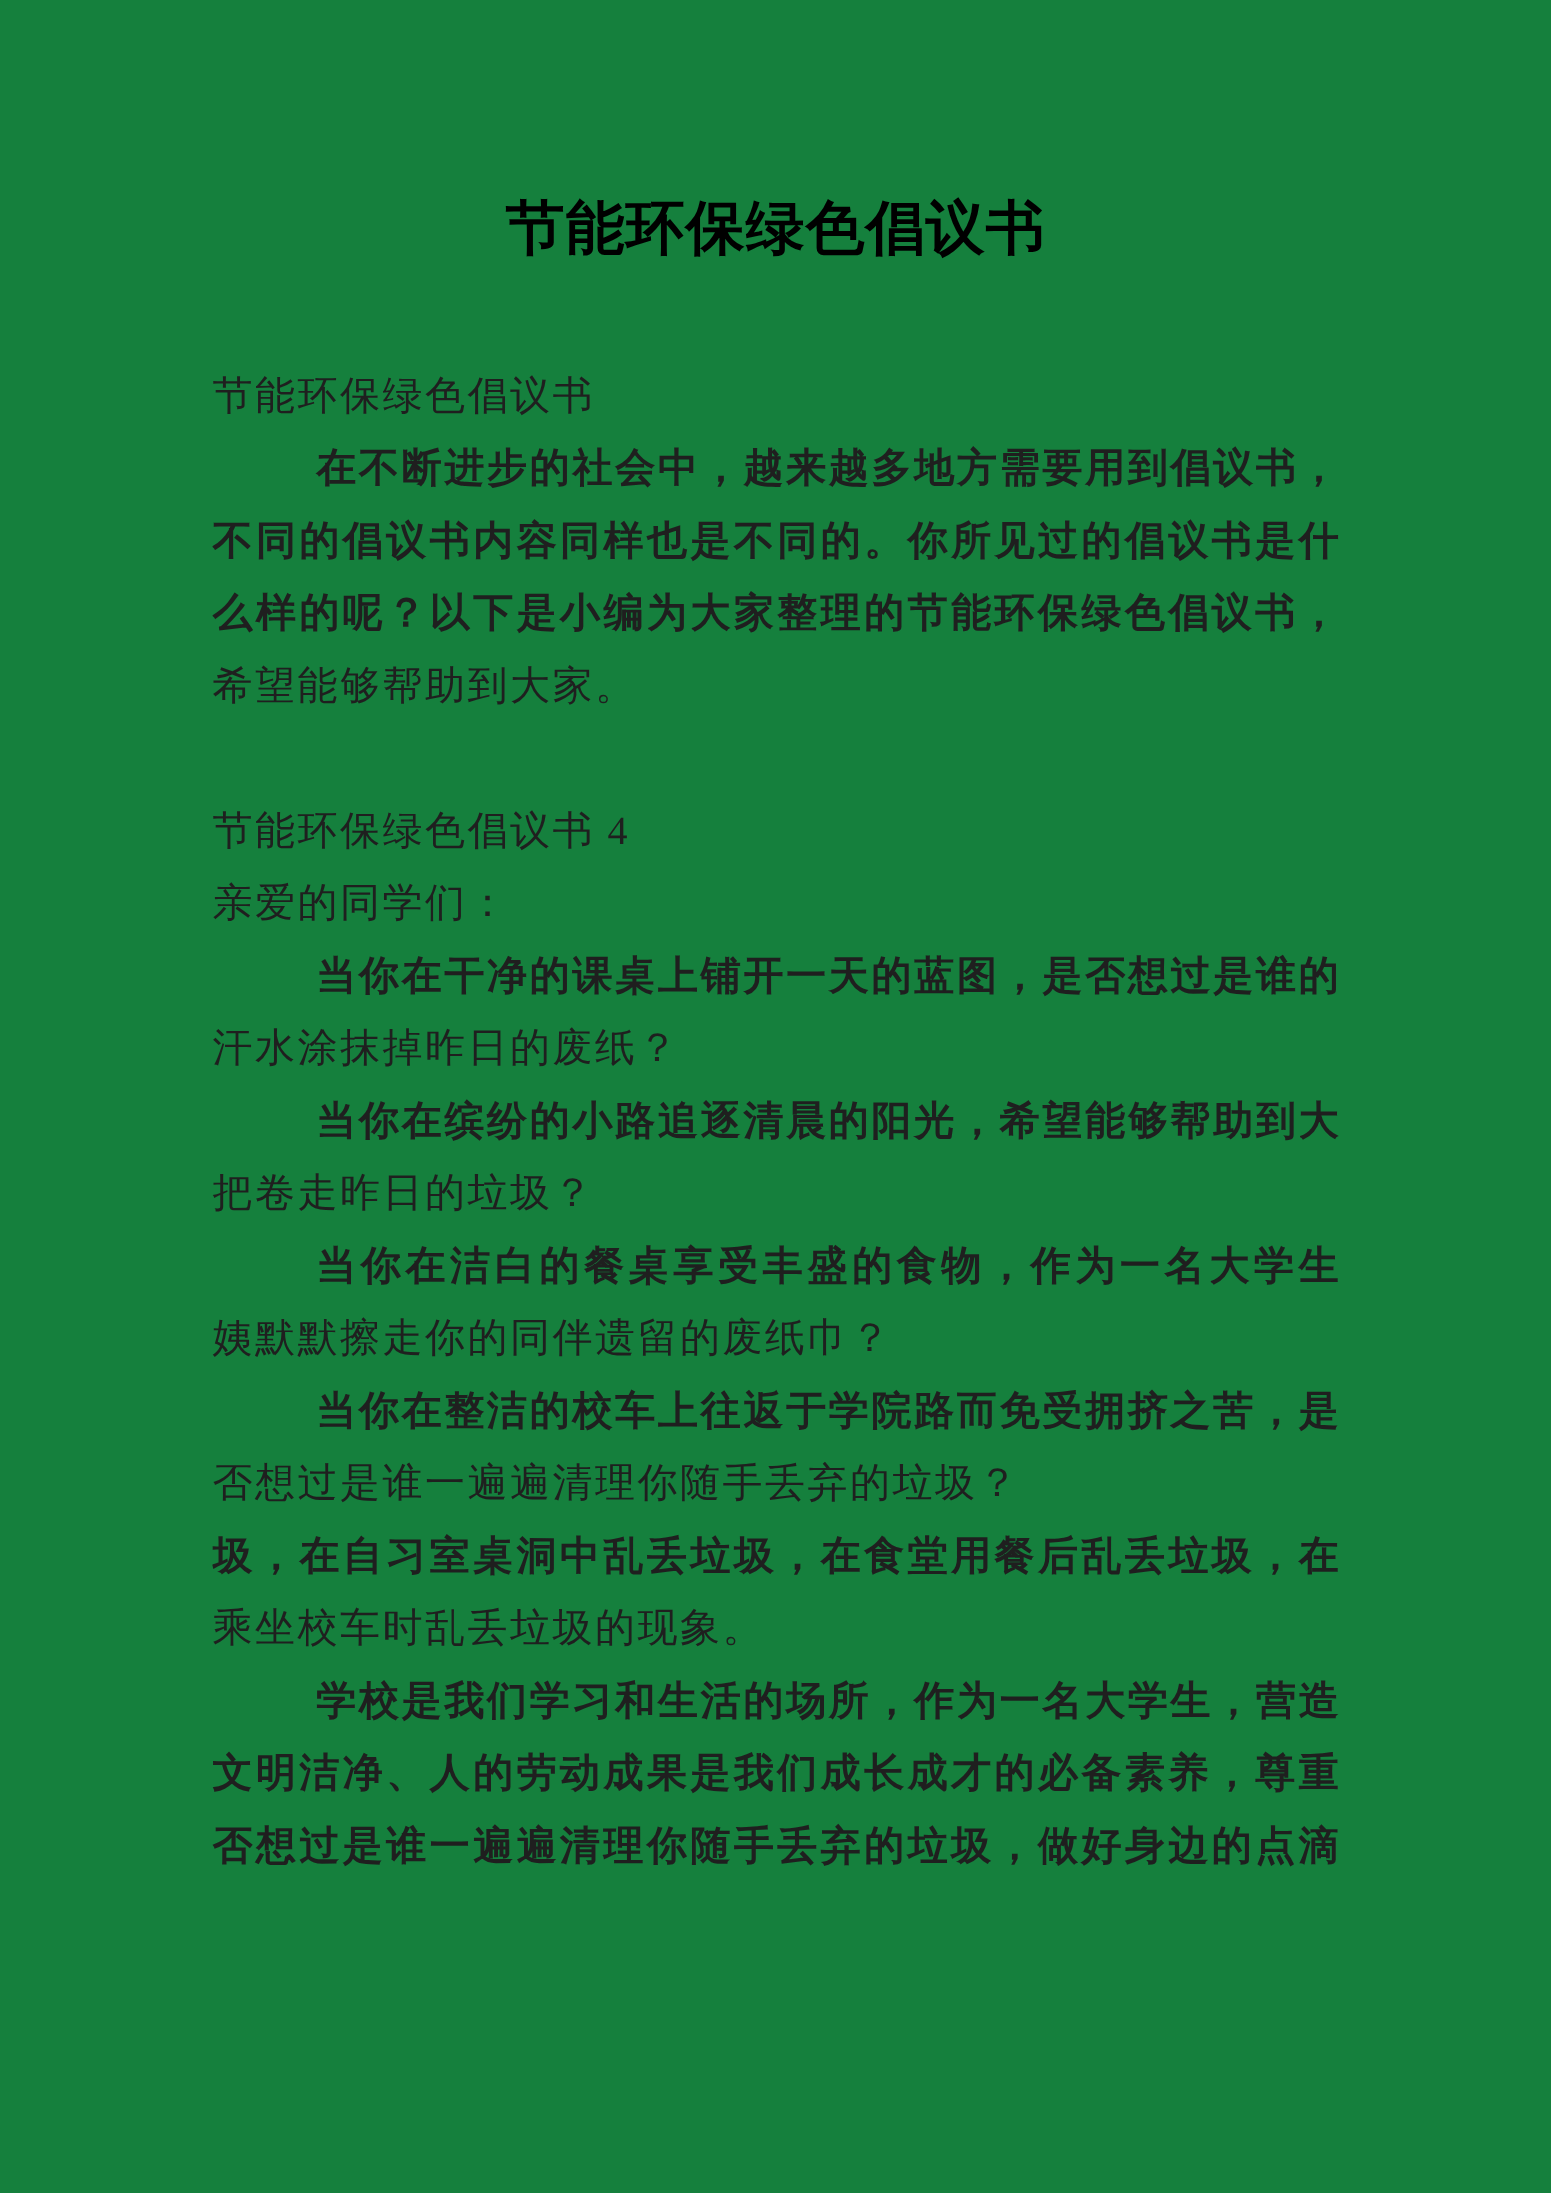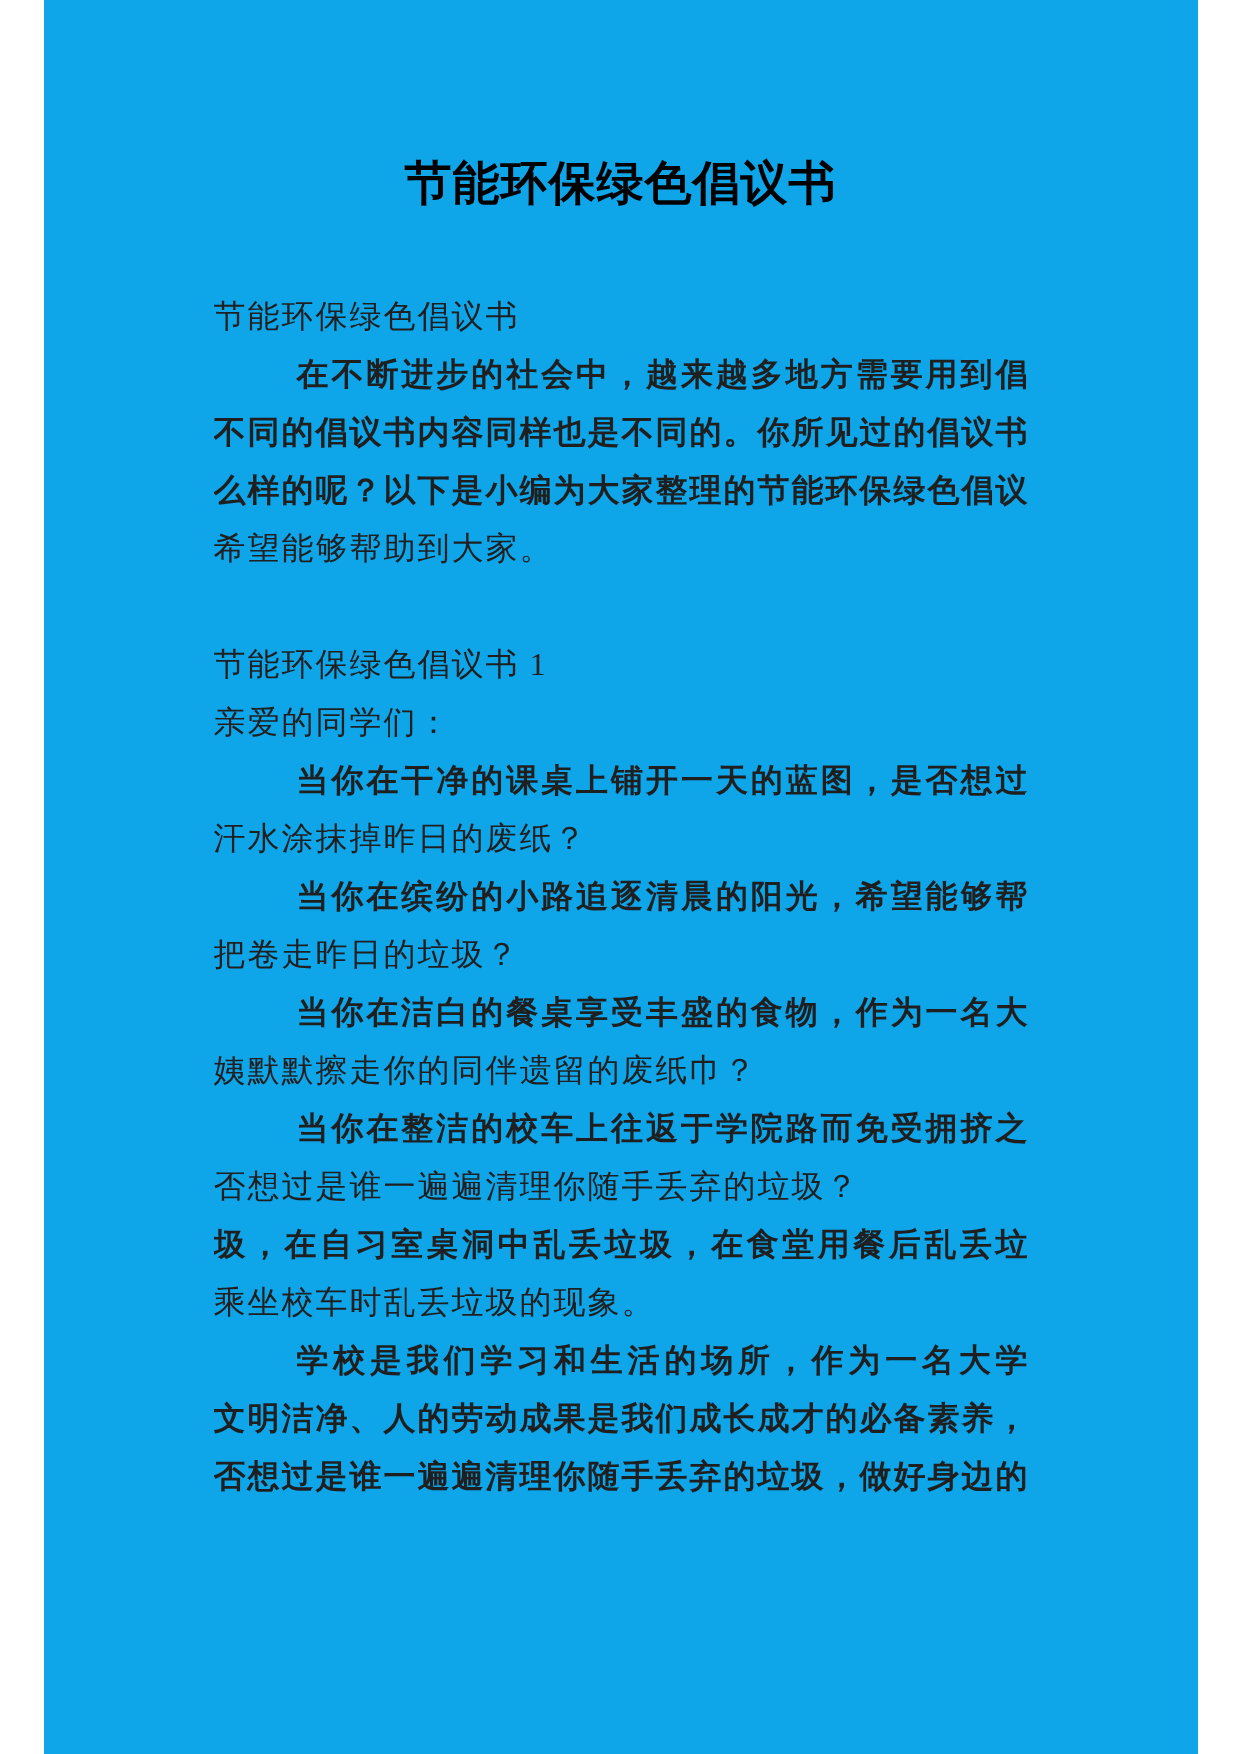--- a/index.html
+++ b/index.html
@@ -2,24 +2,24 @@
 <html><head>
 <meta charset="utf-8">
 <style>
   html, body {
     margin: 0;
     padding: 0;
     background: #ffffff;
   }
   .page {
     position: relative;
-    width: 1154px;
+    width: 1241px;
     height: 1754px;
     margin: 0 auto;
-    background: #0ea5e9;
+    background: #15803d;
     overflow: hidden;
     font-family: "Liberation Serif", "DejaVu Serif", serif;
   }
   .doc-title {
     margin: 0;
     padding-top: 152px;
     height: 62px;
     line-height: 62px;
     text-align: center;
     font-size: 47px;
@@ -61,21 +61,21 @@
 
   <h1 class="doc-title">节能环保绿色倡议书</h1>
 
   <div class="content">
     <div class="line">节能环保绿色倡议书</div>
     <div class="line indent fill">在不断进步的社会中，越来越多地方需要用到倡议书，</div>
     <div class="line fill">不同的倡议书内容同样也是不同的。你所见过的倡议书是什</div>
     <div class="line fill">么样的呢？以下是小编为大家整理的节能环保绿色倡议书，</div>
     <div class="line">希望能够帮助到大家。</div>
     <div class="line blank"></div>
-    <div class="line">节能环保绿色倡议书 1</div>
+    <div class="line">节能环保绿色倡议书 4</div>
     <div class="line">亲爱的同学们：</div>
     <div class="line indent fill">当你在干净的课桌上铺开一天的蓝图，是否想过是谁的</div>
     <div class="line">汗水涂抹掉昨日的废纸？</div>
     <div class="line indent fill">当你在缤纷的小路追逐清晨的阳光，希望能够帮助到大家</div>
     <div class="line">把卷走昨日的垃圾？</div>
     <div class="line indent fill">当你在洁白的餐桌享受丰盛的食物，作为一名大学生</div>
     <div class="line">姨默默擦走你的同伴遗留的废纸巾？</div>
     <div class="line indent fill">当你在整洁的校车上往返于学院路而免受拥挤之苦，是</div>
     <div class="line">否想过是谁一遍遍清理你随手丢弃的垃圾？</div>
     <div class="line fill">圾，在自习室桌洞中乱丢垃圾，在食堂用餐后乱丢垃圾，在</div>

